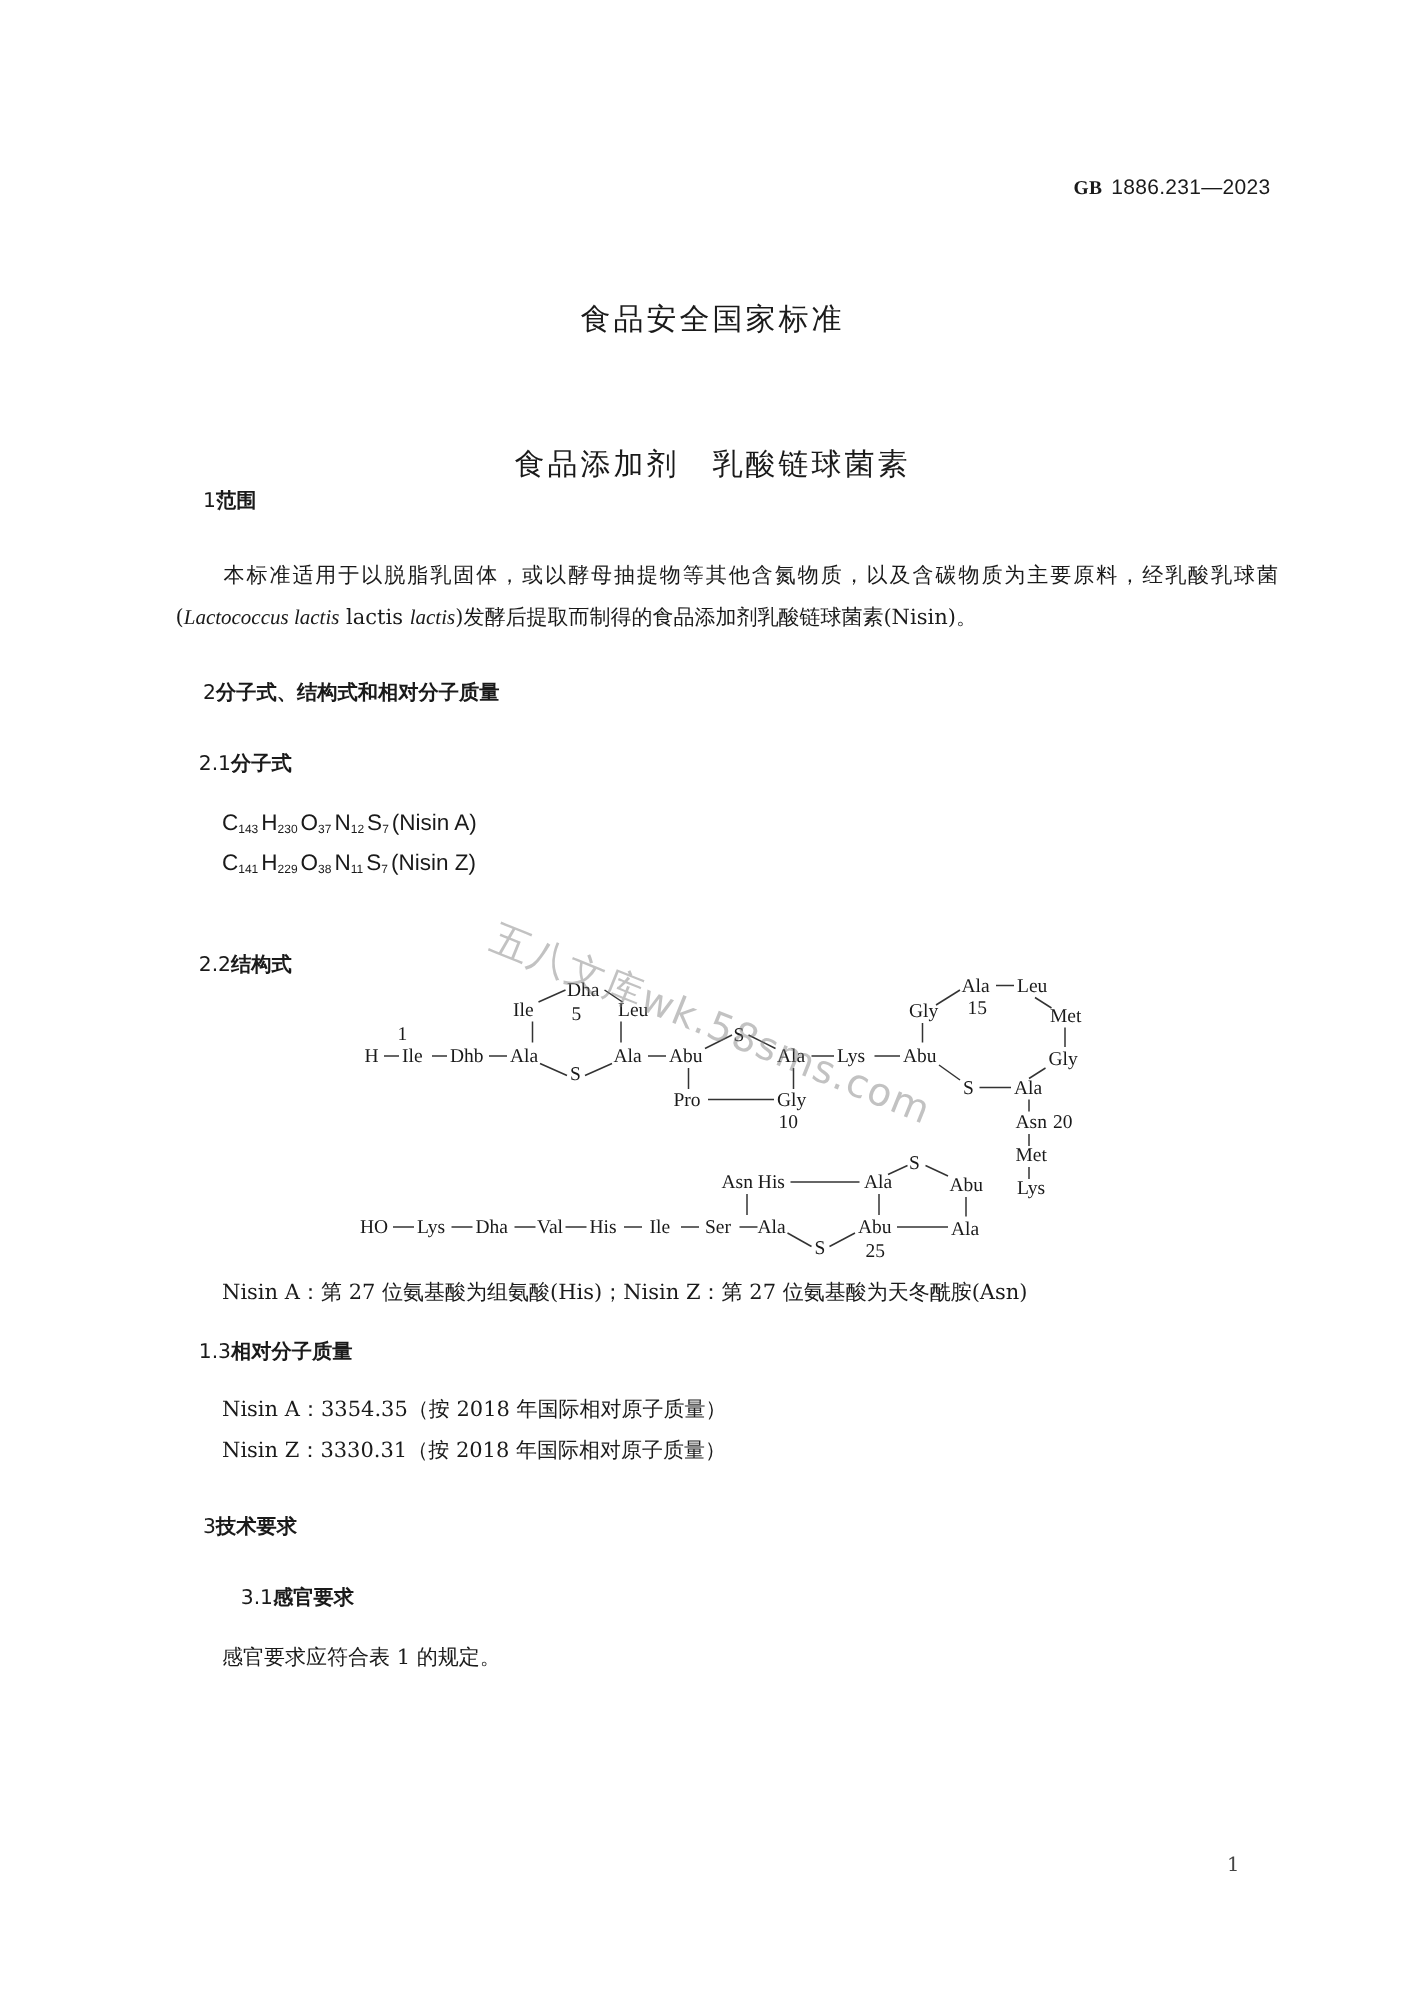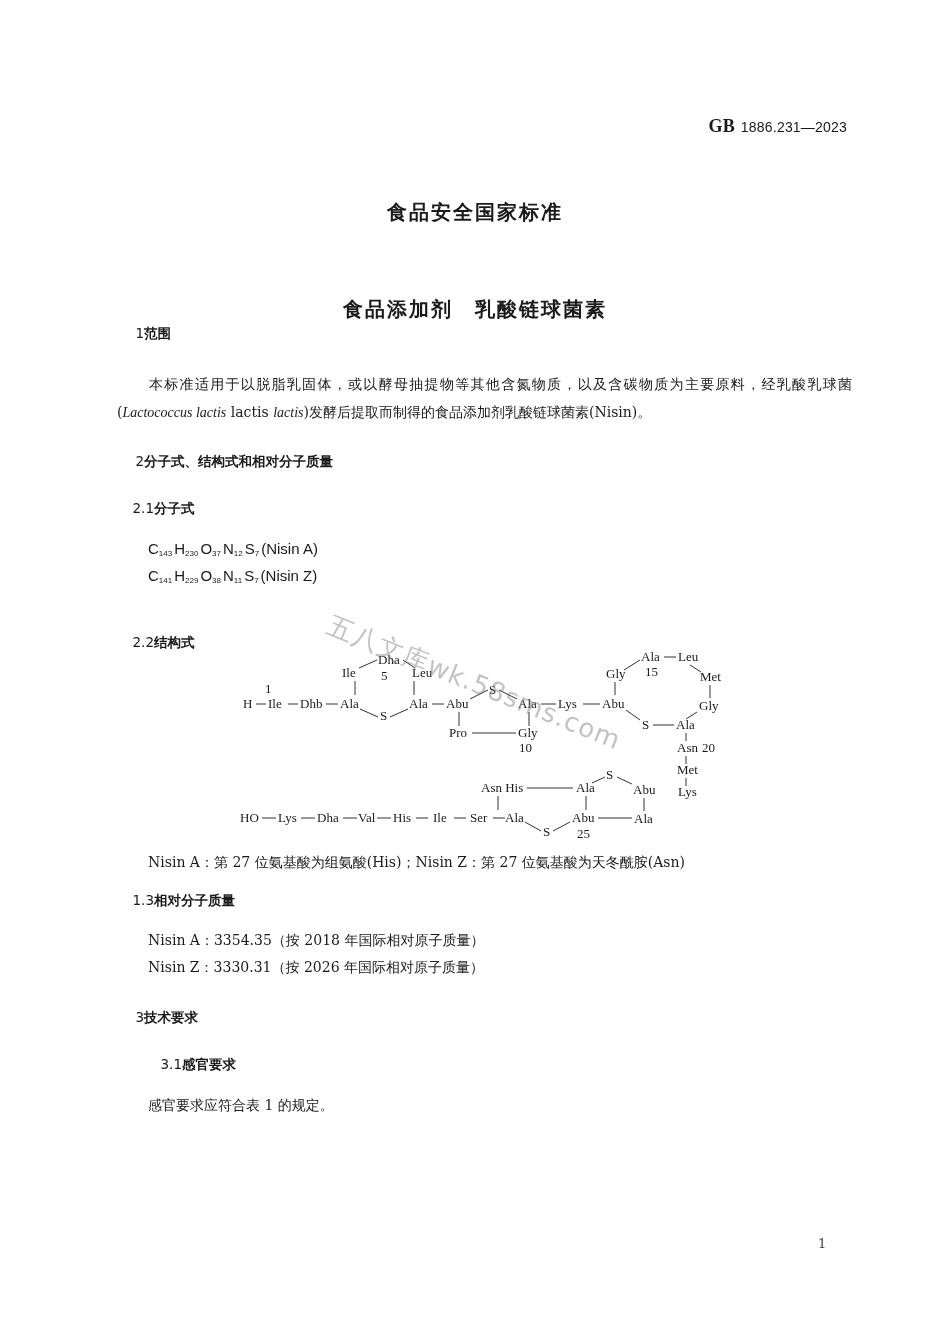--- a/index.html
+++ b/index.html
@@ -1,20 +1,20 @@
 <!DOCTYPE html>
 <html><head>
 <meta charset="utf-8">
 <style>
   html, body { margin: 0; padding: 0; background: #ffffff; }
   body { width: 950px; height: 1344px; position: relative; overflow: hidden; color: #1a1a1a; font-family: "DejaVu Serif", "Liberation Serif", serif; }
   .abs { position: absolute; }
   .std-code { right: 103px; top: 116px; font-family: "Liberation Sans", "DejaVu Sans", sans-serif; font-size: 14px; letter-spacing: 0.2px; }
-  .std-code b { font-family: "Liberation Serif", serif; font-weight: bold; font-size: 18px; margin-right: 6px; }
-  .title { left: 0; width: 950px; text-align: center; font-family: "DejaVu Sans", "Liberation Sans", sans-serif; font-size: 20px; font-weight: bold; letter-spacing: 2px; }
+  .std-code b { font-family: "Liberation Serif", serif; font-weight: bold; font-size: 13px; margin-right: 6px; }
+  .title { left: 0; width: 950px; text-align: center; font-family: "DejaVu Sans", "Liberation Sans", sans-serif; font-size: 20px; font-weight: normal; letter-spacing: 2px; }
   .h1 { left: 116px; font-family: "DejaVu Sans", "Liberation Sans", sans-serif; font-size: 13.5px; font-weight: bold; text-align: right; }
   .h1 .num { display: inline-block; width: 28px; font-weight: normal; }
   .h2 .num { width: 38px; }
   .para { left: 148px; font-size: 14px; line-height: 28px; }
   .para.full { left: 117px; width: 735px; text-indent: 32px; text-align: justify; }
   .formula { font-family: Liberation Sans, sans-serif; font-size: 15px; }
   .formula sub { font-size: 8px; vertical-align: -2px; margin-right: 2px; }
   .diagram { left: 230px; top: 640px; width: 520px; height: 205px; }
   .diagram text { font-family: "Liberation Serif", "DejaVu Serif", serif; font-size: 13px; fill: #1a1a1a; }
   .diagram line, .diagram polyline { stroke: #333; stroke-width: 1; fill: none; }
@@ -140,21 +140,21 @@
   <line x1="598" y1="818" x2="632" y2="818"></line>
 </svg>
 
 <div class="abs watermark">五八文库wk.58sms.com</div>
 
 <div class="abs para" style="top:848px;">Nisin A：第 27 位氨基酸为组氨酸(His)；Nisin Z：第 27 位氨基酸为天冬酰胺(Asn)</div>
 
 <div class="abs h1 h2" style="top:892px;"><span class="num">1.3</span><span>相对分子质量</span></div>
 
 <div class="abs para" style="top:926px;">Nisin A：3354.35（按 2018 年国际相对原子质量）</div>
-<div class="abs para" style="top:953px;">Nisin Z：3330.31（按 2026 年国际相对原子质量）</div>
+<div class="abs para" style="top:953px;">Nisin Z：3330.31（按 2018 年国际相对原子质量）</div>
 
 <div class="abs h1" style="top:1009px;"><span class="num">3</span><span>技术要求</span></div>
 
 <div class="abs h1 h2" style="top:1056px;margin-left:28px;"><span class="num">3.1</span><span>感官要求</span></div>
 
 <div class="abs para" style="top:1091px;">感官要求应符合表 1 的规定。</div>
 
 <div class="abs page-num">1</div>
 
 </body></html>

